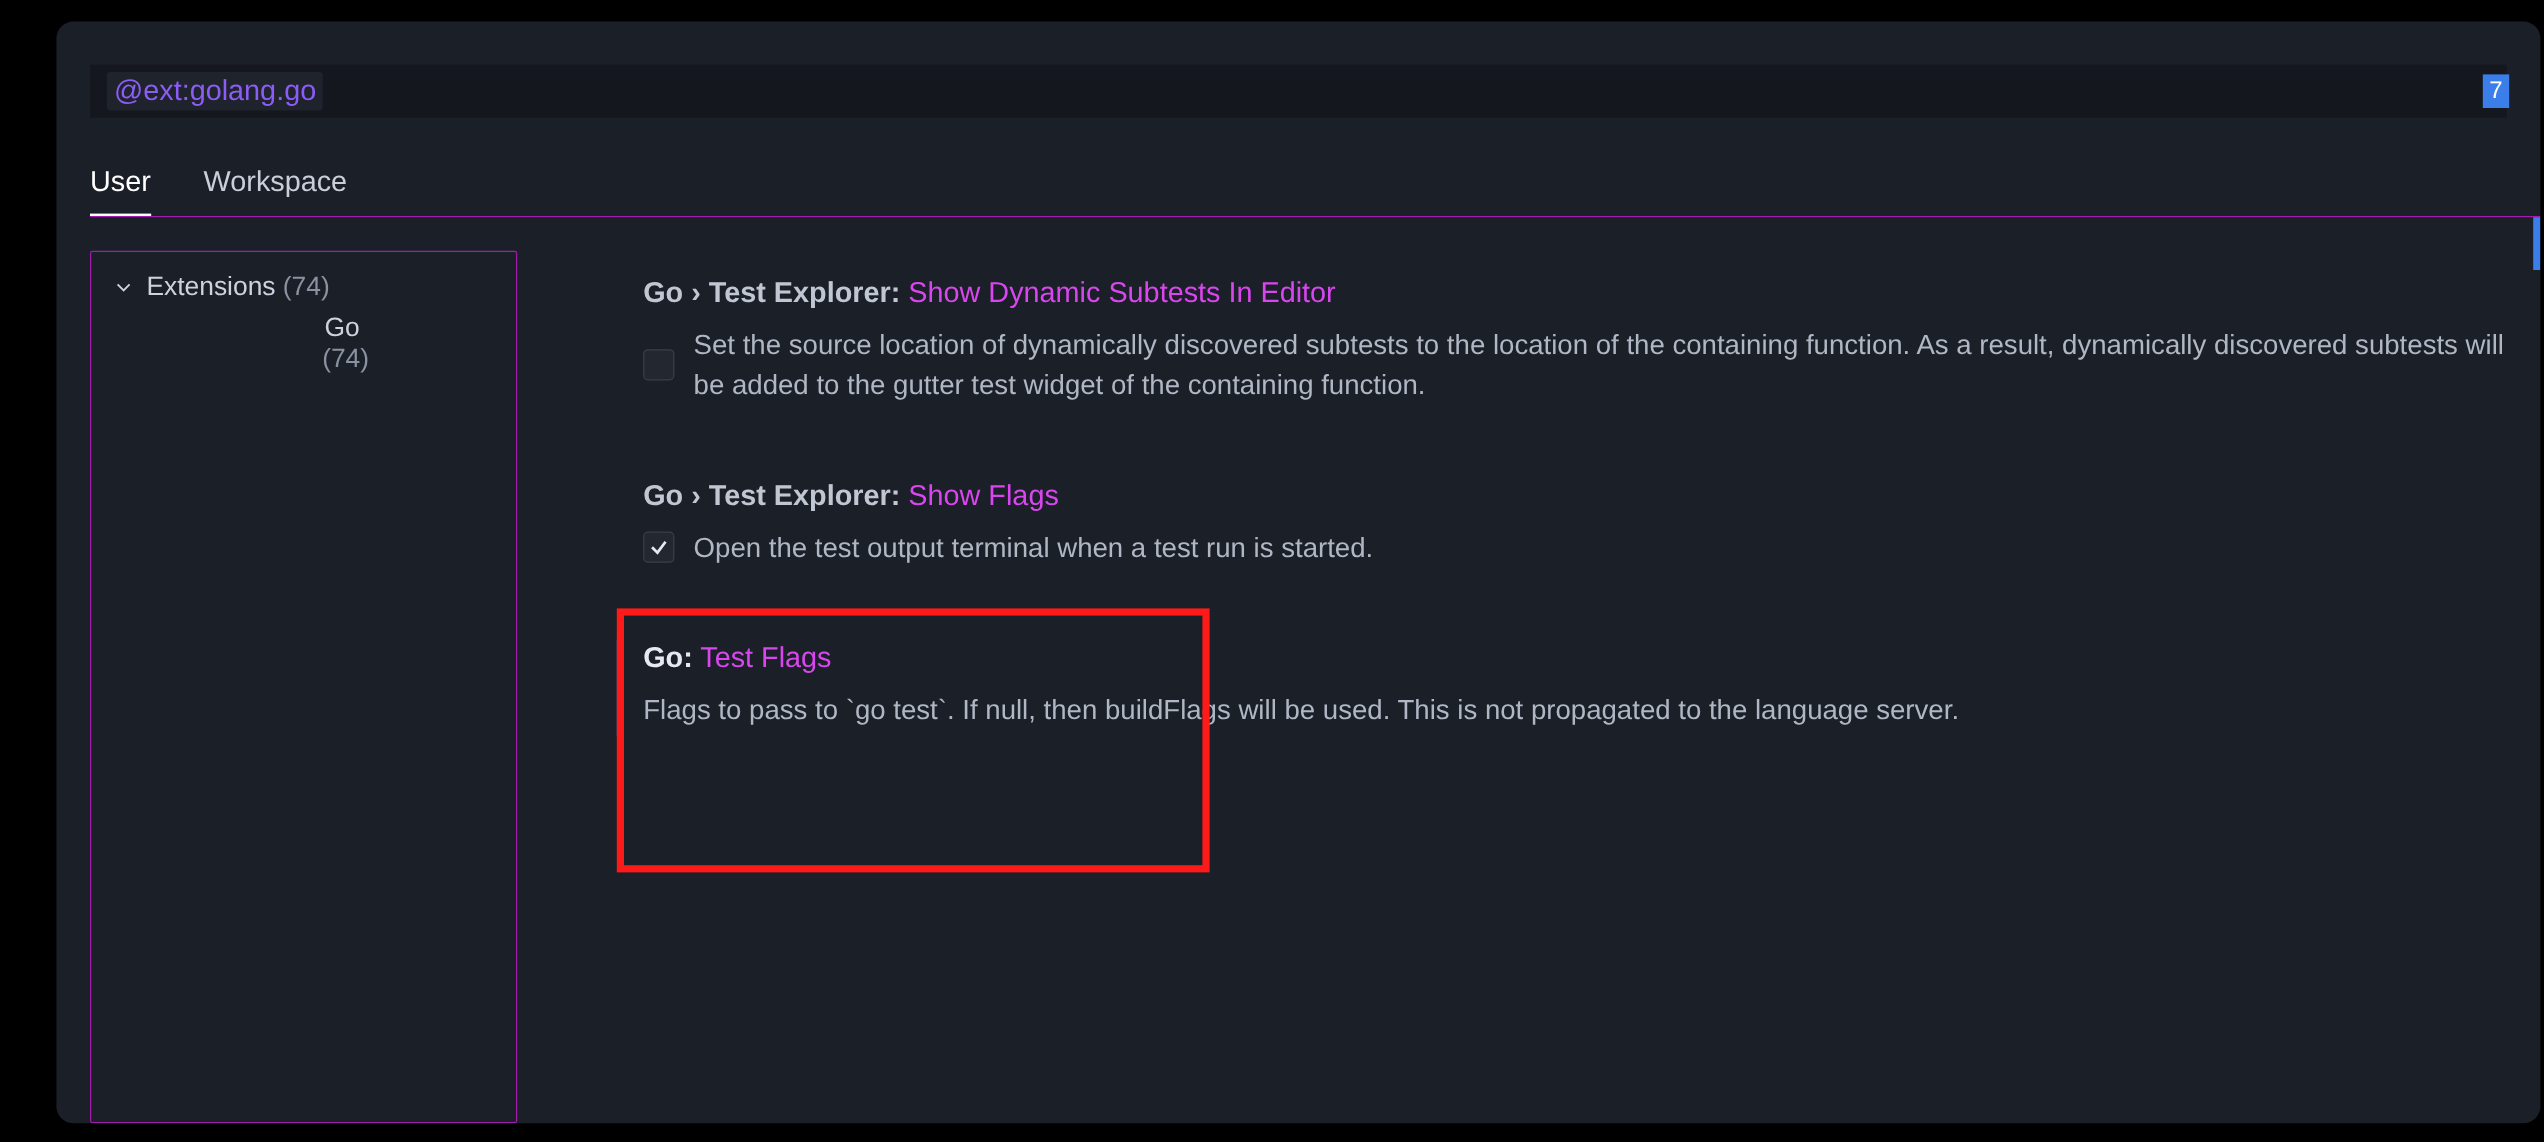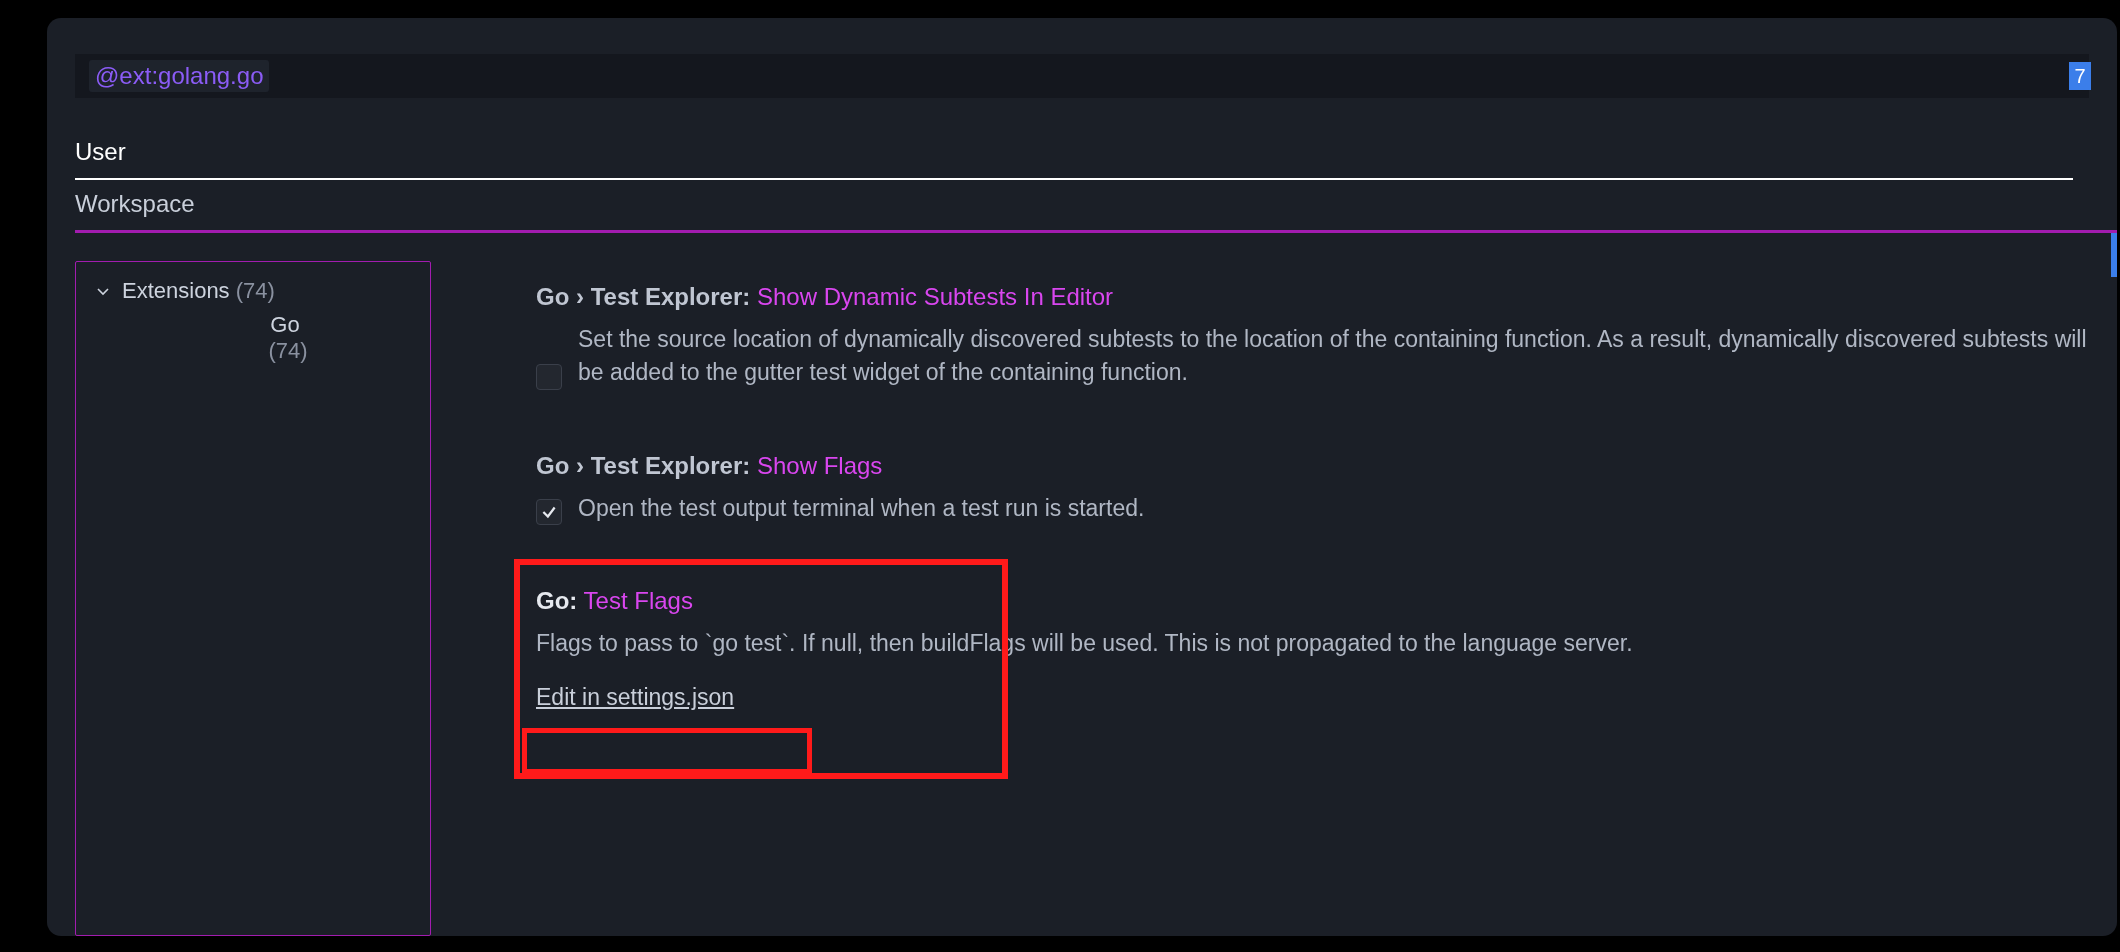--- a/index.html
+++ b/index.html
@@ -48,23 +48,22 @@
     background: #3b7eea;
     color: #fff;
     font-size: 20px;
     display: flex;
     align-items: center;
     justify-content: center;
   }
   .tabs {
     display: flex;
     margin: 30px 0 0 28px;
-    border-bottom: 3px solid #a21caf;
+    border-bottom: 1px solid #a21caf;
     padding-bottom: 0;
-    flex-direction: column;
   }
   .tab {
     font-size: 24px;
     color: #c9cfda;
     padding: 10px 0 12px 0;
     margin-right: 44px;
     cursor: pointer;
   }
   .tab.active {
     color: #fff;
@@ -125,21 +124,21 @@
   }
   .setting-title {
     font-size: 24px;
     margin-bottom: 12px;
     color: #c0c6d2;
   }
   .setting-title .path { font-weight: 600; }
   .setting-title .name { font-weight: 400; color: #d946ef; }
   .setting-body {
     display: flex;
-    align-items: flex-end;
+    align-items: center;
     gap: 16px;
   }
   .checkbox {
     width: 26px;
     height: 26px;
     border: 1px solid #3a3f4a;
     border-radius: 4px;
     background: #23272f;
     flex-shrink: 0;
     display: flex;
@@ -261,22 +260,18 @@
       </div>
 
       <div class="setting testflags">
         <div class="modified-bar"></div>
         <div class="test-flags-highlight-outer"></div>
         <div class="setting-title">
           <span class="path">Go:</span>
           <span class="name">Test Flags</span>
         </div>
         <div class="setting-desc" style="margin-top:6px;">Flags to pass to `go test`. If null, then buildFlags will be used. This is not propagated to the language server.</div>
-        <div style="position:relative; display:inline-block;">
-          <div class="test-flags-highlight-inner"></div>
-          <a class="edit-link">Edit in settings.json</a>
-        </div>
       </div>
 
 
     </div>
   </div>
 </div>
 
 </body></html>

